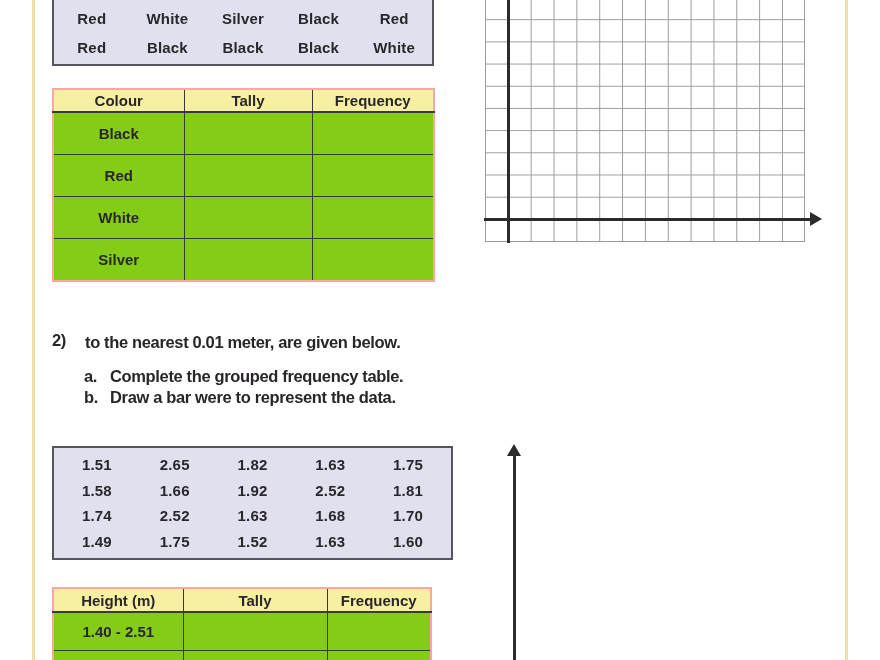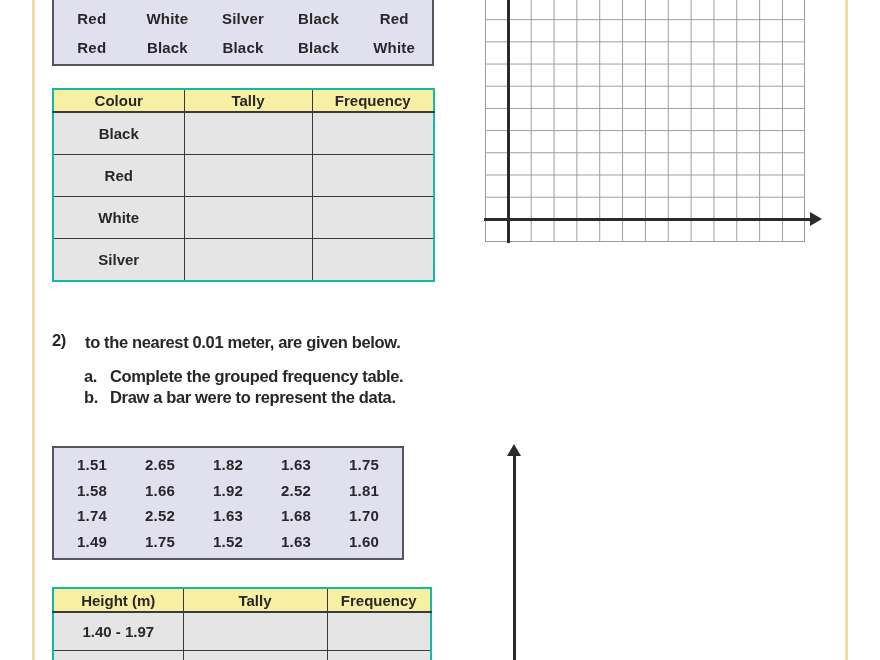--- a/index.html
+++ b/index.html
@@ -17,27 +17,27 @@
     position:absolute;background:#e0e0ee;border:2px solid #55555f;
     box-sizing:border-box;display:flex;flex-direction:column;
   }
   .data-row{display:flex;align-items:center;}
   .data-cell{
     flex:1;text-align:center;font-weight:bold;font-size:15px;color:#2a262b;
     letter-spacing:0.2px;
   }
   .colour-data{left:52px;top:-24px;width:382px;height:90px;justify-content:flex-end;padding-bottom:2px;}
   .colour-data .data-row{height:29px;}
-  .heights-data{left:52px;top:446px;width:352px;height:114px;justify-content:space-between;padding:4px 4px;}
+  .heights-data{left:52px;top:446px;width:401px;height:114px;justify-content:space-between;padding:4px 4px;}
   .heights-data .data-row{height:26px;}
 
   
   table.freq{
     position:absolute;border-collapse:collapse;table-layout:fixed;
-    background:#e5e5e5;border:2px solid #14b8a6;
+    background:#84cc16;border:2px solid #fca5a5;
   }
   table.freq th{
     background:#f7f0a3;border:1px solid #3a3a3c;border-bottom:2px solid #3a3a3c;
     font-size:15px;font-weight:bold;color:#2a262b;padding:0;text-align:center;
   }
   table.freq td{
     border:1px solid #3a3a3c;font-size:15px;font-weight:bold;color:#2a262b;
     text-align:center;padding:0;
   }
   .colour-freq{left:52px;top:88px;width:381px;}
@@ -206,21 +206,21 @@
     </colgroup>
   <thead>
     <tr>
       <th>Height (m)</th>
       <th>Tally</th>
       <th>Frequency</th>
     </tr>
   </thead>
   <tbody>
     <tr>
-      <td>1.40 - 1.97</td>
+      <td>1.40 - 2.51</td>
       <td></td>
       <td></td>
     </tr>
     <tr>
       <td class="stub"></td>
       <td class="stub"></td>
       <td class="stub"></td>
     </tr>
   </tbody>
 </table>

